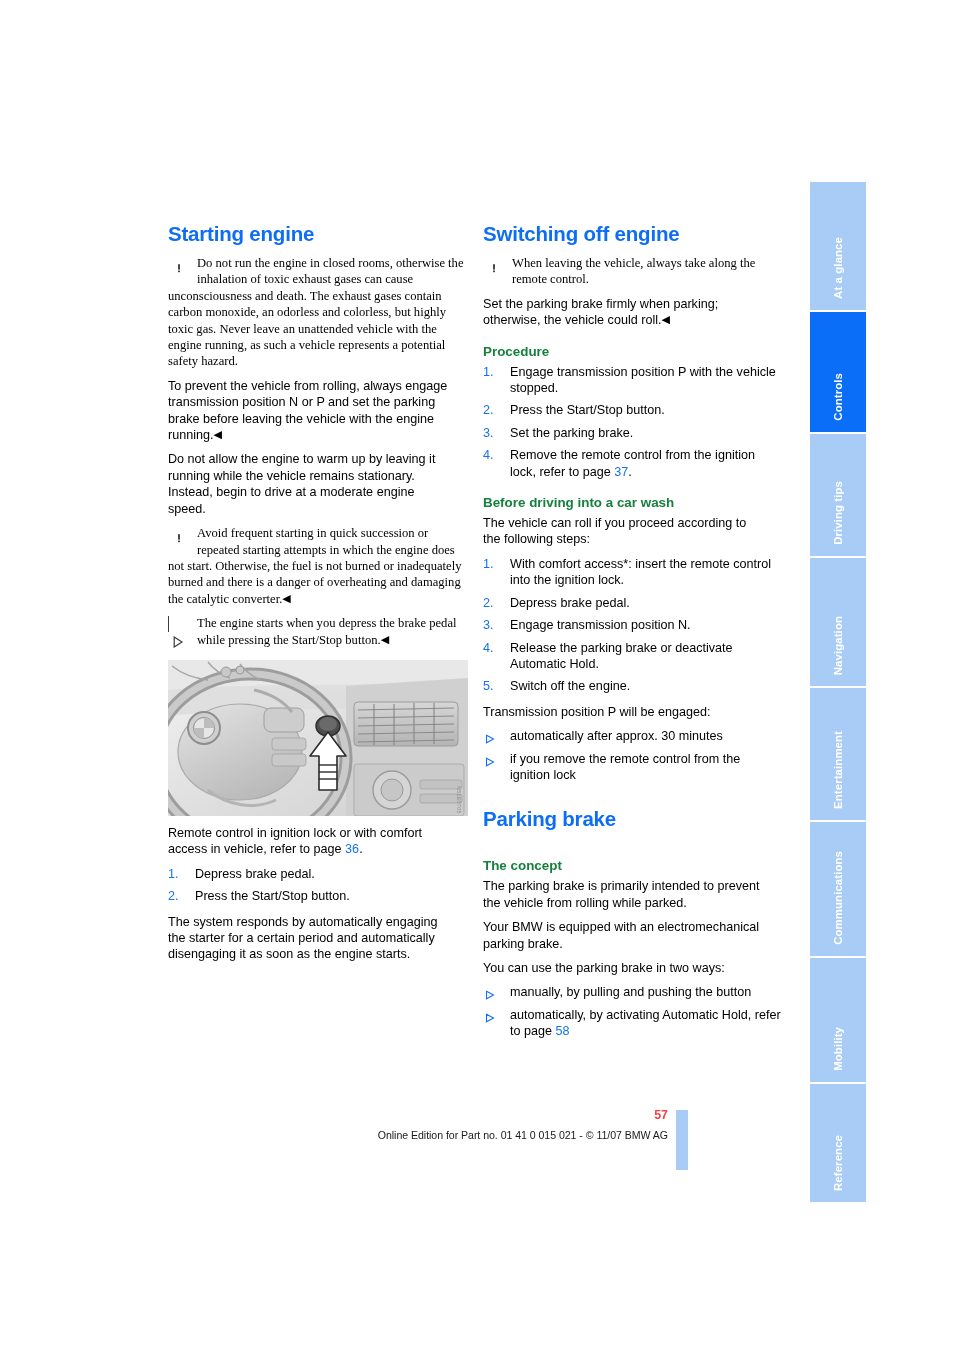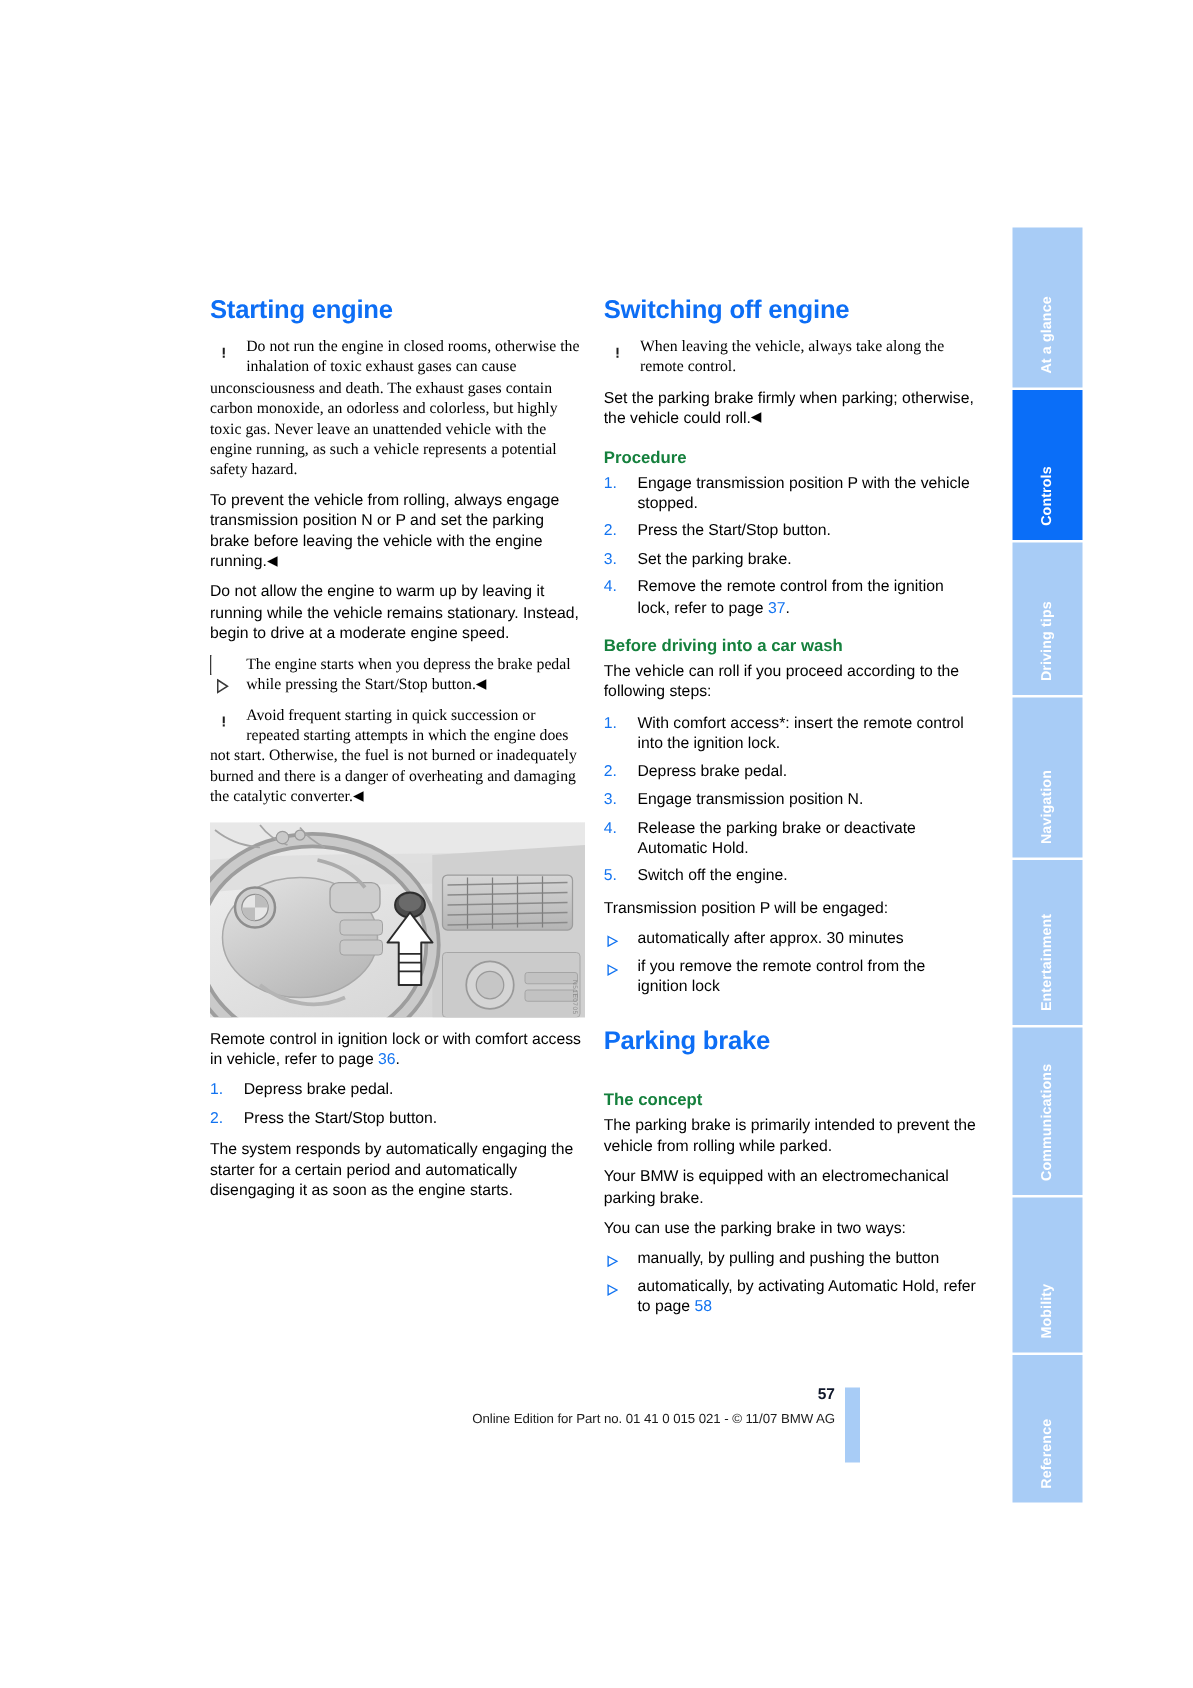--- a/index.html
+++ b/index.html
@@ -17,21 +17,21 @@
   }
 
   .page {
     position: absolute;
     inset: 0;
   }
 
   
   .col {
     position: absolute;
-    top: 236px;
+    top: 222px;
     width: 300px;
     font-size: 12.6px;
     line-height: 16.4px;
   }
   .col-left  { left: 168px; }
   .col-right { left: 483px; }
 
   h1.sec-title {
     color: #0d6ef5;
     font-size: 20.5px;
@@ -45,21 +45,21 @@
   h2.sub-title {
     color: #15803d;
     font-size: 13.4px;
     line-height: 17px;
     font-weight: bold;
     margin: 14px 0 4px 0;
   }
   h2.sub-title.tight { margin-top: 26px; }
 
   p.body {
-    margin: 0 0 8px 0;
+    margin: 0 16px 8px 0;
   }
 
   
   .notice {
     margin: 0 0 8px 0;
     overflow: hidden;
   }
   .notice .ic {
     float: left;
     margin: 1px 7px 0 0;
@@ -171,21 +171,21 @@
 
   
   .pagenum {
     position: absolute;
     left: 628px;
     top: 1108px;
     width: 40px;
     text-align: right;
     font-size: 12.4px;
     font-weight: bold;
-    color: #0f172a;
+    color: #ef4444;
   }
   .footline {
     position: absolute;
     left: 168px;
     top: 1129px;
     width: 500px;
     text-align: right;
     font-size: 10.6px;
     color: #1a1a1a;
     letter-spacing: -0.05px;
@@ -220,40 +220,40 @@
       </span>
       <span class="txt">Do not run the engine in closed rooms, otherwise the inhalation of toxic exhaust gases can cause unconsciousness and death. The exhaust gases contain carbon monoxide, an odorless and colorless, but highly toxic gas. Never leave an unattended vehicle with the engine running, as such a vehicle represents a potential safety hazard.</span>
     </div>
 
     <p class="body"><span>To prevent the vehicle from rolling, always engage transmission position N or P and set the parking brake before leaving the vehicle with the engine running.</span><span class="endmark">◀</span></p>
 
     <p class="body">Do not allow the engine to warm up by leaving it running while the vehicle remains stationary. Instead, begin to drive at a moderate engine speed.</p>
 
     <div class="notice">
       <span class="ic">
-        <span class="play-box">
-          <svg width="19" height="18" viewBox="0 0 19 18">
-            <polygon points="6.2,4 14,9 6.2,14" fill="none" stroke="#3a3a3a" stroke-width="1.2"></polygon>
-          </svg>
-        </span>
-      </span>
-      <span class="txt"><span>The engine starts when you depress the brake pedal while pressing the Start/Stop button.</span><span class="endmark">◀</span></span>
-    </div>
-
-    <div class="notice">
-      <span class="ic">
         <span class="warn-box">
           <svg width="22" height="21" viewBox="0 0 22 21">
             <polygon points="11,3.2 19.2,17.6 2.8,17.6" fill="#ffffff"></polygon>
             <rect x="10.2" y="8.2" width="1.6" height="5.4" fill="#1c1c1c"></rect>
             <rect x="10.2" y="14.5" width="1.6" height="1.7" fill="#1c1c1c"></rect>
           </svg>
         </span>
       </span>
       <span class="txt"><span>Avoid frequent starting in quick succession or repeated starting attempts in which the engine does not start. Otherwise, the fuel is not burned or inadequately burned and there is a danger of overheating and damaging the catalytic converter.</span><span class="endmark">◀</span></span>
+    </div>
+
+    <div class="notice">
+      <span class="ic">
+        <span class="play-box">
+          <svg width="19" height="18" viewBox="0 0 19 18">
+            <polygon points="6.2,4 14,9 6.2,14" fill="none" stroke="#3a3a3a" stroke-width="1.2"></polygon>
+          </svg>
+        </span>
+      </span>
+      <span class="txt"><span>The engine starts when you depress the brake pedal while pressing the Start/Stop button.</span><span class="endmark">◀</span></span>
     </div>
 
     <div class="figure">
       <svg width="300" height="156" viewBox="0 0 300 156">
         <defs>
           <linearGradient id="bgG" x1="0" y1="0" x2="1" y2="1">
             <stop offset="0%" stop-color="#f2f2f2"></stop>
             <stop offset="55%" stop-color="#dedede"></stop>
             <stop offset="100%" stop-color="#cfcfcf"></stop>
           </linearGradient>

